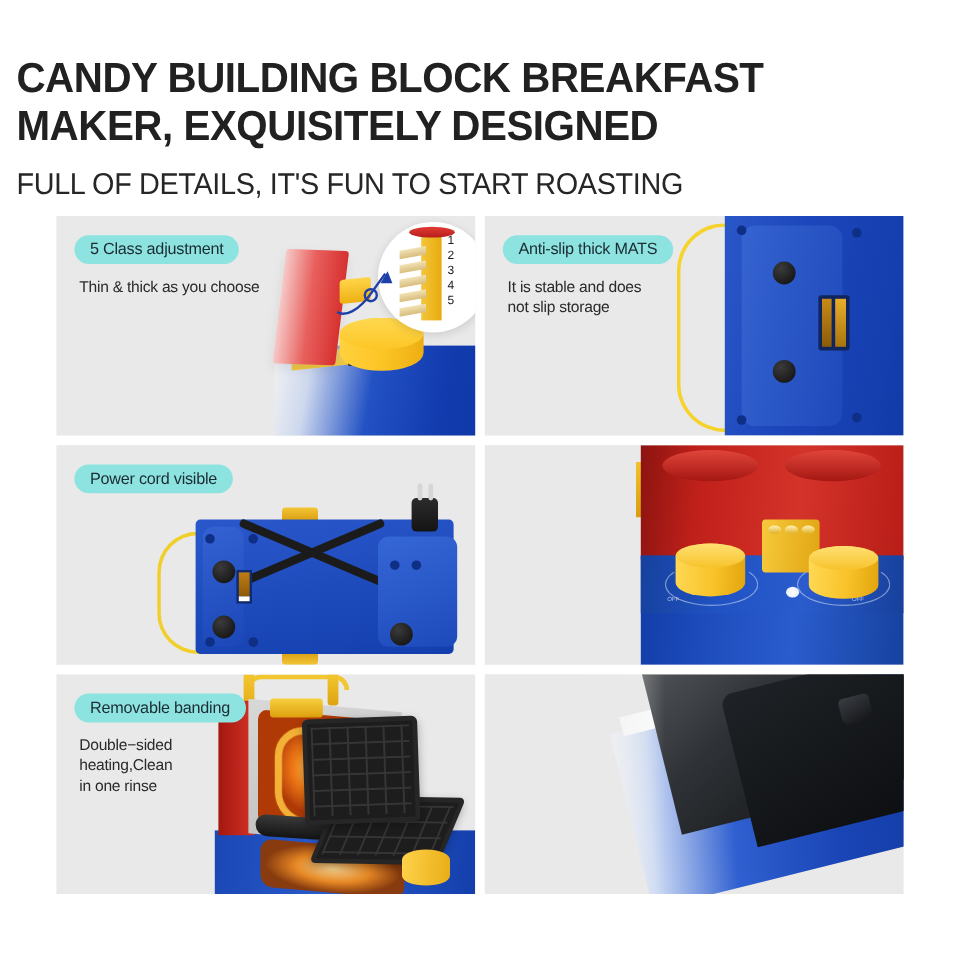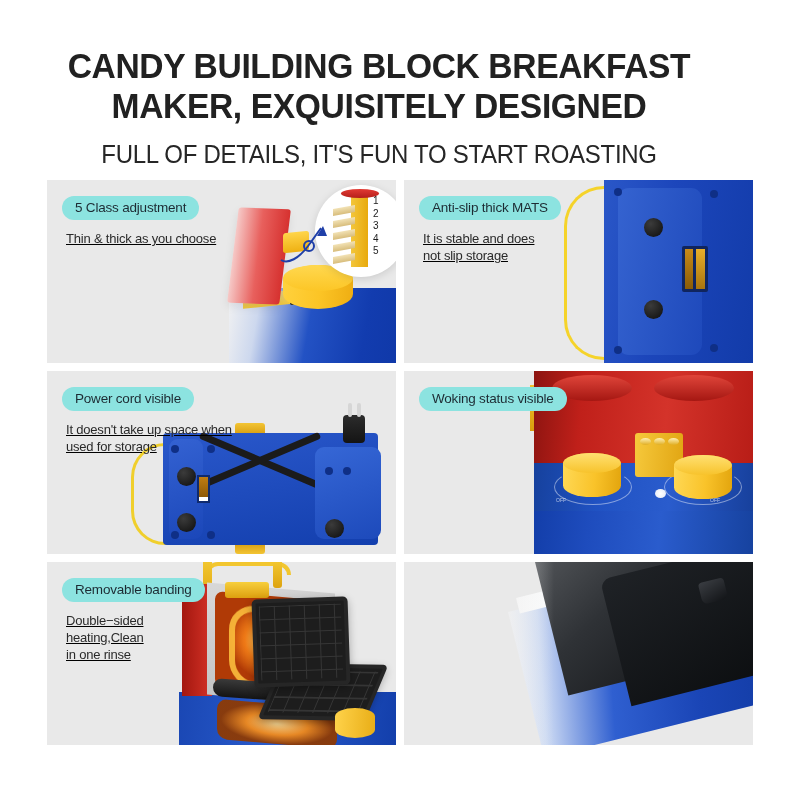--- a/index.html
+++ b/index.html
@@ -4,41 +4,41 @@
 <style>
   html,body{margin:0;padding:0;}
   body{
     width:800px;height:800px;background:#ffffff;
     font-family:"Liberation Sans","DejaVu Sans",sans-serif;
     overflow:hidden;-webkit-font-smoothing:antialiased;
   }
   .page{position:relative;width:800px;height:800px;background:#fff;}
 
   
-  .header{position:absolute;left:0;top:46px;width:686px;text-align:center;padding-left:36px;}
+  .header{position:absolute;left:0;top:46px;width:686px;}
   .h-line{
     font-size:35px;line-height:40px;font-weight:700;color:#212121;
     letter-spacing:-0.4px;white-space:nowrap;
     transform:scaleX(.96);transform-origin:center;
   }
   .sub{
     margin-top:14px;font-size:25px;line-height:28px;font-weight:400;color:#262626;
     letter-spacing:-0.3px;white-space:nowrap;transform:scaleX(.96);transform-origin:center;
   }
 
   
   .grid{
     position:absolute;left:47px;top:180px;width:706px;height:584px;
     display:grid;grid-template-columns:349px 349px;grid-template-rows:183px 183px 183px;
     gap:8px;
   }
   .panel{
     position:relative;background:#e9e9e9;overflow:hidden;
   }
-  .txt{position:absolute;left:15px;top:16px;z-index:40;text-decoration:underline;}
+  .txt{position:absolute;left:15px;top:16px;z-index:40;}
   .badge{
     display:inline-block;background:#8ce3e0;border-radius:13px;
     padding:3px 13px 4px 13px;font-size:13.5px;line-height:17px;
     color:#1d2b33;white-space:nowrap;letter-spacing:-0.2px;
   }
   .cap{
     margin-top:10px;margin-left:4px;font-size:13px;line-height:17px;
     color:#2a2a2a;letter-spacing:-0.2px;white-space:pre-line;
   }
 
@@ -376,22 +376,20 @@
         <div class="p3-slot">
             <i></i>
             <b></b>
           </div>
         <div class="p3-plugbody"></div>
         <div class="p3-plugpin" style="left:301px;top:32px"></div>
         <div class="p3-plugpin" style="left:310px;top:32px"></div>
       </div>
       <div class="txt">
         <div class="badge">Power cord visible</div>
-        <div class="cap">It doesn't take up space when
-used for storage</div>
       </div>
     </div>
 
     <div class="panel">
       <div class="art">
         <div class="p4-yellowL"></div>
         <div class="p4-red"></div>
         <div class="p4-stud" style="left:148px"></div>
         <div class="p4-stud" style="left:250px"></div>
         <div class="p4-blue"></div>
@@ -403,21 +401,20 @@
         <div class="p4-mid">
           <i style="left:5px"></i>
             <i style="left:19px"></i>
             <i style="left:33px"></i>
         </div>
         <div class="p4-knob" style="left:159px;top:82px"></div>
         <div class="p4-knob" style="left:270px;top:84px"></div>
         <div class="p4-led"></div>
       </div>
       <div class="txt">
-        <div class="badge">Woking status visible</div>
       </div>
     </div>
 
     <div class="panel">
       <div class="art">
         <div class="p5-handleBar"></div>
         <div class="p5-handleL"></div>
         <div class="p5-handleR"></div>
         <div class="p5-blue"></div>
         <div class="p5-redwall"></div>

